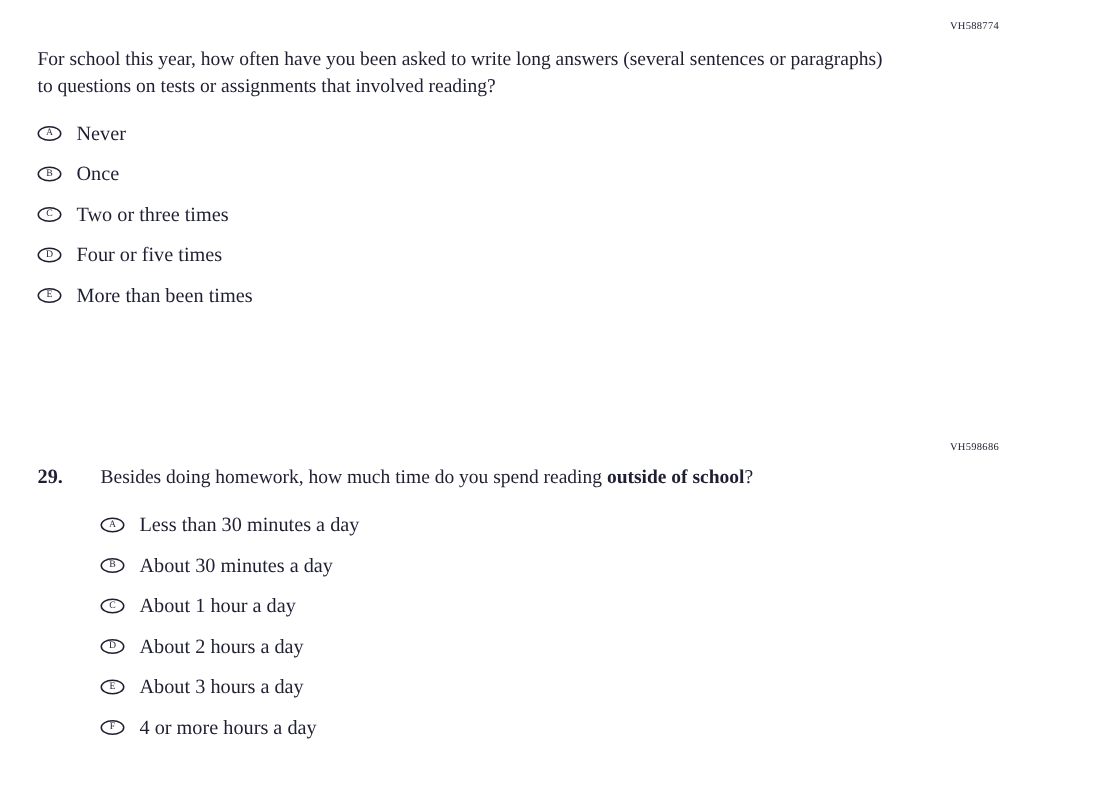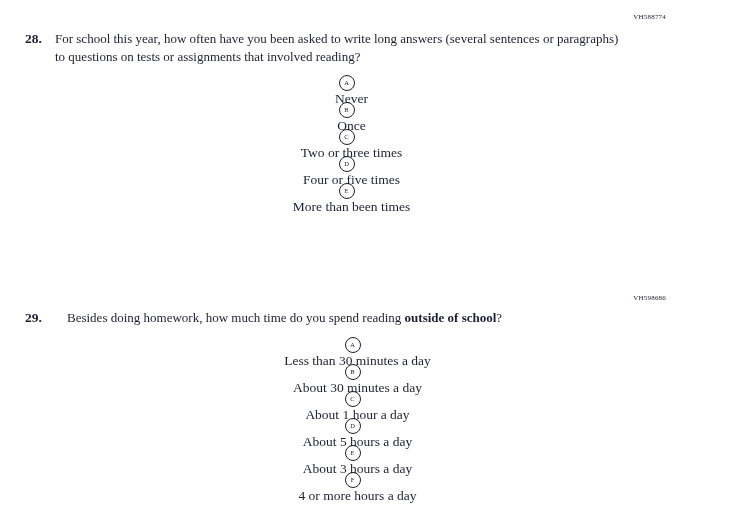--- a/index.html
+++ b/index.html
@@ -58,21 +58,20 @@
   .qtext .bold { font-weight: bold; }
   .options {
     margin-top: 10px;
   }
   .options.q29-options { }
   .option {
     display: flex;
     align-items: center;
     height: 27px;
     cursor: pointer;
-    flex-direction: column;
   }
   .oval {
     display: inline-flex;
     align-items: center;
     justify-content: center;
     width: 16px;
     height: 10px;
     border: 1px solid #1f1f33;
     border-radius: 50%;
     margin-right: 10px;
@@ -94,21 +93,20 @@
   }
 </style>
 </head>
 <body>
 
 <div class="page">
 
   <div class="item-code first">VH588774</div>
 
   <div class="question q28">
-    <div class="qnum">28.</div>
     <div class="qbody">
       <p class="qtext">For school this year, how often have you been asked to write long answers (several sentences or paragraphs) to questions on tests or assignments that involved reading?</p>
       <div class="options">
 
         <div class="option">
           <span class="oval">
               <span class="oval-letter">A</span>
             </span>
           <span class="option-label">Never</span>
         </div>
@@ -173,21 +171,21 @@
           <span class="oval">
               <span class="oval-letter">C</span>
             </span>
           <span class="option-label">About 1 hour a day</span>
         </div>
 
         <div class="option">
           <span class="oval">
               <span class="oval-letter">D</span>
             </span>
-          <span class="option-label">About 5 hours a day</span>
+          <span class="option-label">About 2 hours a day</span>
         </div>
 
         <div class="option">
           <span class="oval">
               <span class="oval-letter">E</span>
             </span>
           <span class="option-label">About 3 hours a day</span>
         </div>
 
         <div class="option">

